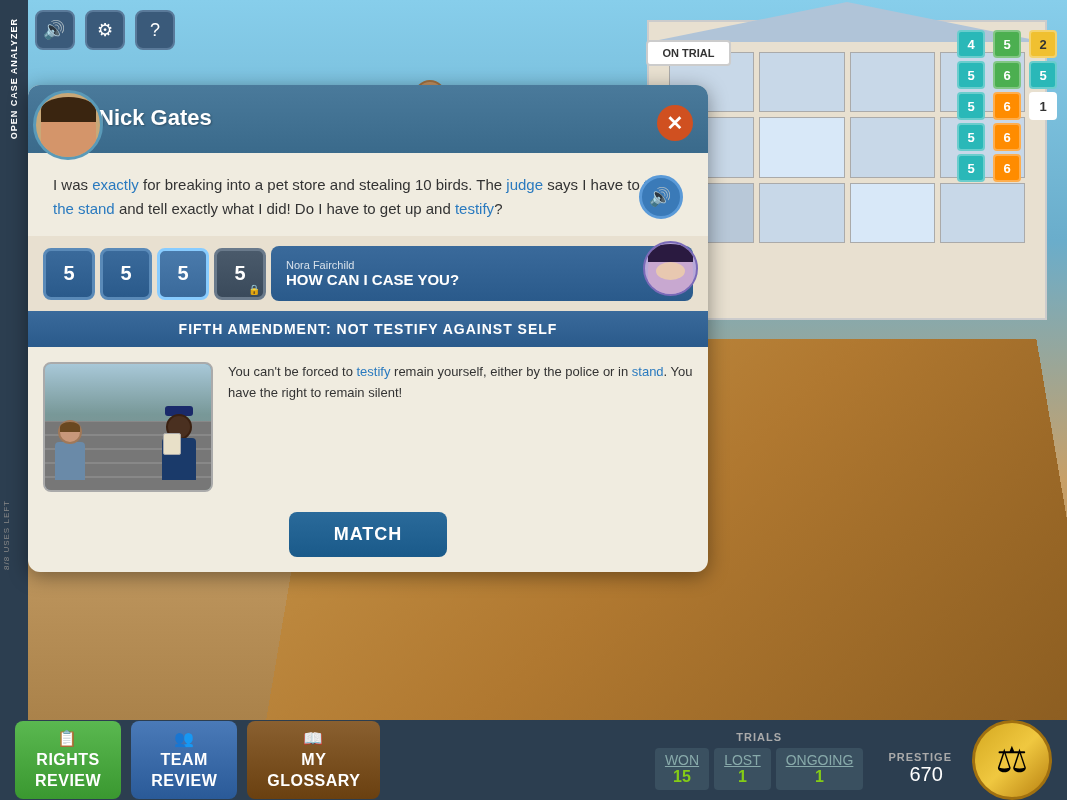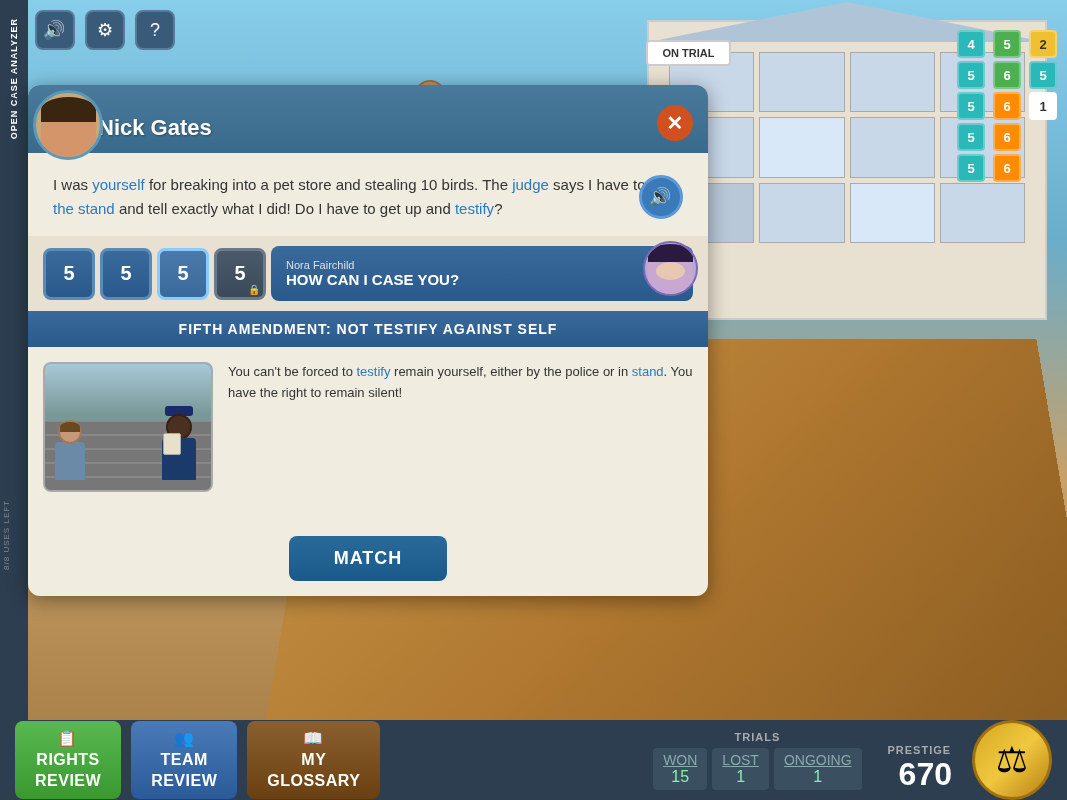--- a/index.html
+++ b/index.html
@@ -157,21 +157,21 @@
       border-radius: 12px;
       z-index: 20;
       box-shadow: 0 4px 20px rgba(0,0,0,0.4);
       overflow: hidden;
     }
 
     .dialog-header {
       background: linear-gradient(180deg, #4a7a9b 0%, #3a6a8b 100%);
       padding: 20px 15px 12px 70px;
       display: flex;
-      align-items: flex-end;
+      align-items: flex-start;
       justify-content: space-between;
       position: relative;
       min-height: 65px;
     }
 
     .avatar-circle {
       position: absolute;
       left: 5px;
       top: 5px;
       width: 70px;
@@ -415,21 +415,20 @@
       padding: 12px 45px;
       background: linear-gradient(180deg, #2a6a9a 0%, #1a5a8a 100%);
       color: white;
       font-size: 18px;
       font-weight: bold;
       border-radius: 8px;
       border: none;
       cursor: pointer;
       letter-spacing: 1px;
       text-transform: uppercase;
-      margin-top: 24px;
     }
 
     .btn-no-match {
       padding: 12px 35px;
       background: linear-gradient(180deg, #d06030 0%, #b05020 100%);
       color: white;
       font-size: 18px;
       font-weight: bold;
       border-radius: 8px;
       border: none;
@@ -532,23 +531,23 @@
     }
 
     .trials-box {
       background: #3a5060;
       border-radius: 4px;
       padding: 4px 10px;
       text-align: center;
     }
 
     .trials-value {
-      color: #86efac;
+      color: #84cc16;
       font-size: 16px;
-      font-weight: normal;
+      font-weight: bold;
     }
 
     .trials-sublabel {
       color: #8aa;
       font-size: 14px;
       text-transform: uppercase;
       text-decoration: underline;
     }
 
     .trials-container {
@@ -574,22 +573,22 @@
       color: #aaa;
       font-size: 11px;
       font-weight: bold;
       text-transform: uppercase;
       letter-spacing: 1px;
       margin-top: 16px;
     }
 
     .prestige-value {
       color: white;
-      font-size: 32px;
-      font-weight: bold;
+      font-size: 20px;
+      font-weight: normal;
       margin-left: 12px;
     }
 
     .justice-icon {
       width: 80px;
       height: 80px;
       background: linear-gradient(135deg, #d4a820 0%, #f0c840 50%, #b88010 100%);
       border-radius: 50%;
       display: flex;
       align-items: center;
@@ -745,21 +744,21 @@
       <div class="avatar-face">
         <div class="avatar-hair"></div>
       </div>
     </div>
     <div class="dialog-name">Nick Gates</div>
     <button class="close-btn">✕</button>
   </div>
 
   <div class="dialog-body">
     <div class="dialog-text">
-      <span>I was </span><span class="link-word">yourself</span><span> for breaking into a pet store and stealing 10 birds. The </span><span class="link-word">judge</span><span> says I have to </span><span class="link-word">take the stand</span><span> and tell exactly what I did! Do I have to get up and </span><span class="link-word">testify</span><span>?</span>
+      <span>I was </span><span class="link-word">exactly</span><span> for breaking into a pet store and stealing 10 birds. The </span><span class="link-word">judge</span><span> says I have to </span><span class="link-word">take the stand</span><span> and tell exactly what I did! Do I have to get up and </span><span class="link-word">testify</span><span>?</span>
       <div class="sound-btn">🔊</div>
     </div>
   </div>
 
   <div class="card-row">
     <div class="card-item">
       <span>5</span>
     </div>
     <div class="card-item">
       <span>5</span>

